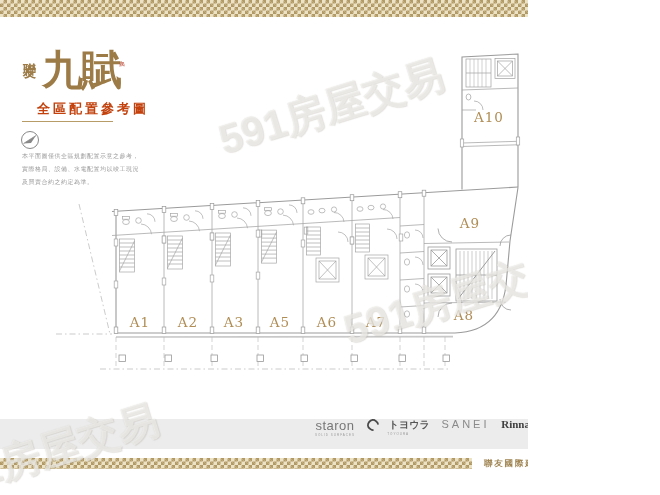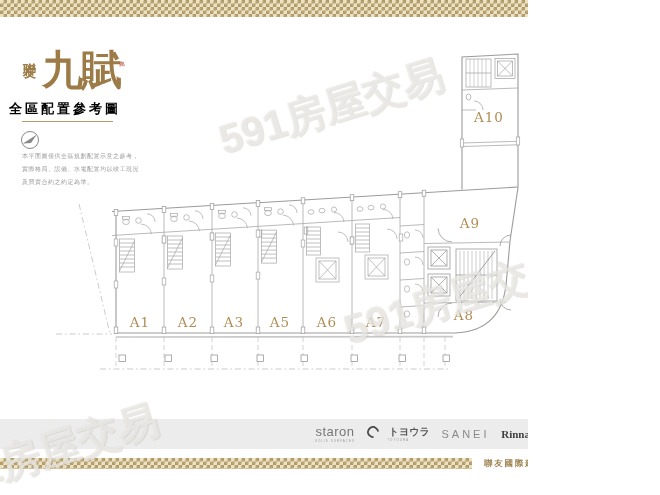--- a/index.html
+++ b/index.html
@@ -13,22 +13,22 @@
   .band-bottom{position:absolute;left:0;top:458px;width:660px;height:11px;}
 
   
   .logo{position:absolute;left:20px;top:46px;display:flex;align-items:flex-start;color:#9c7b47;}
   .logo-small{writing-mode:vertical-rl;font-family:"DejaVu Serif",serif;font-size:13px;
       font-weight:bold;letter-spacing:3px;margin-top:7px;}
   .logo-large{font-family:"DejaVu Serif",serif;font-size:41px;font-weight:bold;line-height:48px;
       margin-left:4px;letter-spacing:-2px;}
   .logo-seal{writing-mode:vertical-rl;font-size:5px;color:#bb4433;margin:10px 0 0 -1px;letter-spacing:1px;}
 
-  .plan-title{position:absolute;left:9px;top:100px;font-family:"DejaVu Serif",serif;
-      font-size:13px;color:#000000;letter-spacing:3px;font-weight:bold;}
+  .plan-title{position:absolute;left:37px;top:100px;font-family:"DejaVu Serif",serif;
+      font-size:13px;color:#c2410c;letter-spacing:3px;font-weight:bold;}
   .title-rule{position:absolute;left:22px;top:121px;width:91px;height:1px;background:#b79c67;}
 
   .disclaimer{position:absolute;left:22px;top:150px;font-size:6px;color:#9a9a9a;line-height:13px;letter-spacing:0.5px;}
 
   .tagline{position:absolute;left:597px;top:52px;font-size:5.5px;color:#b9b9b9;
       letter-spacing:1.6px;line-height:13px;}
 
   .road-label{position:absolute;left:240px;top:383px;width:180px;text-align:center;
       font-family:"DejaVu Serif",serif;font-size:11px;color:#999;letter-spacing:4px;}
 
@@ -40,21 +40,21 @@
 
   
   .footer-strip{position:absolute;left:0;top:419px;width:660px;height:30px;background:#ececec;}
   .logo-box{position:absolute;left:0;top:0;width:122px;height:30px;background:#fff;}
   .dev{position:absolute;left:21px;top:2px;}
   .dev-sub{font-size:3.5px;letter-spacing:2.4px;color:#999;}
   .dev-main{font-size:19px;letter-spacing:1px;line-height:20px;}
   .dev-lian{font-weight:bold;color:#4a4a4a;}
   .dev-you{font-weight:normal;color:#b0b0b0;}
   .partners{position:absolute;left:315px;top:0;width:337px;height:30px;display:flex;
-      align-items:center;justify-content:space-between;}
+      align-items:flex-start;justify-content:space-between;}
   .pt{display:flex;flex-direction:column;align-items:center;line-height:1;}
   .pt-sub{font-size:3px;color:#9a9a9a;letter-spacing:1px;margin-top:1.5px;}
   .pt-staron{font-size:13px;color:#777;letter-spacing:0.5px;}
   .pt-toyoura{font-size:10px;font-weight:bold;color:#555;display:flex;align-items:center;gap:10px;}
   .toyoura-icon{display:inline-block;width:8px;height:8px;border:2px solid #4a4a4a;
       border-radius:50%;border-right-color:transparent;transform:rotate(40deg);}
   .pt-sanei{font-size:11px;color:#8a8a8a;letter-spacing:3px;}
   .pt-rinnai{font-family:Liberation Serif, serif;font-size:11px;font-weight:bold;color:#3f3f3f;}
   .pt-bosch{display:flex;align-items:center;gap:3px;font-size:12px;font-weight:bold;color:#14532d;letter-spacing:1px;}
   .bosch-icon{position:relative;display:inline-block;width:10px;height:10px;

